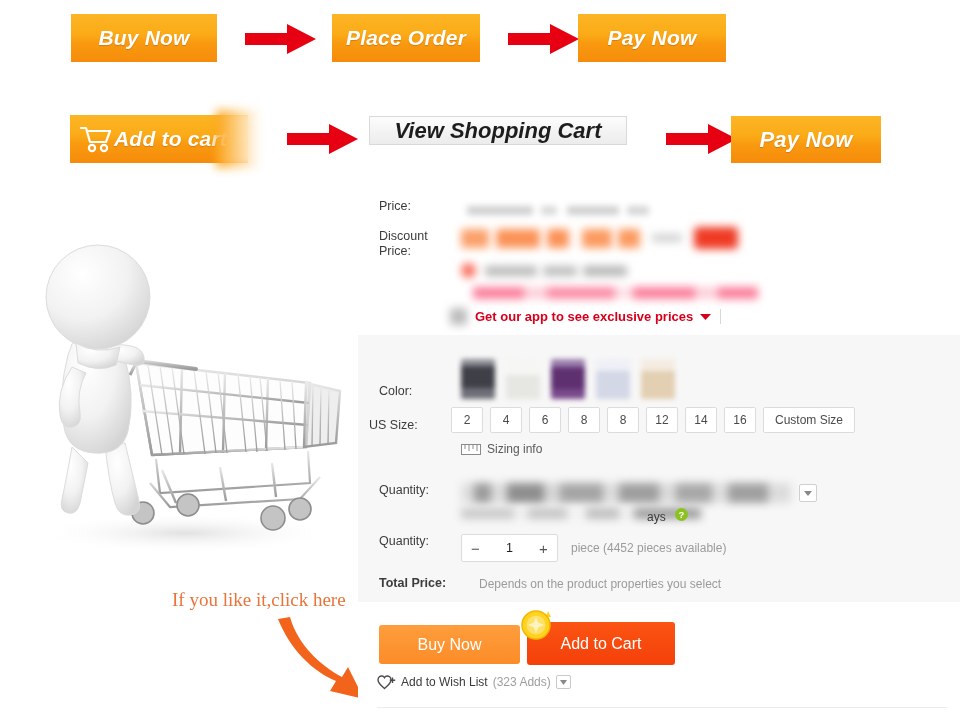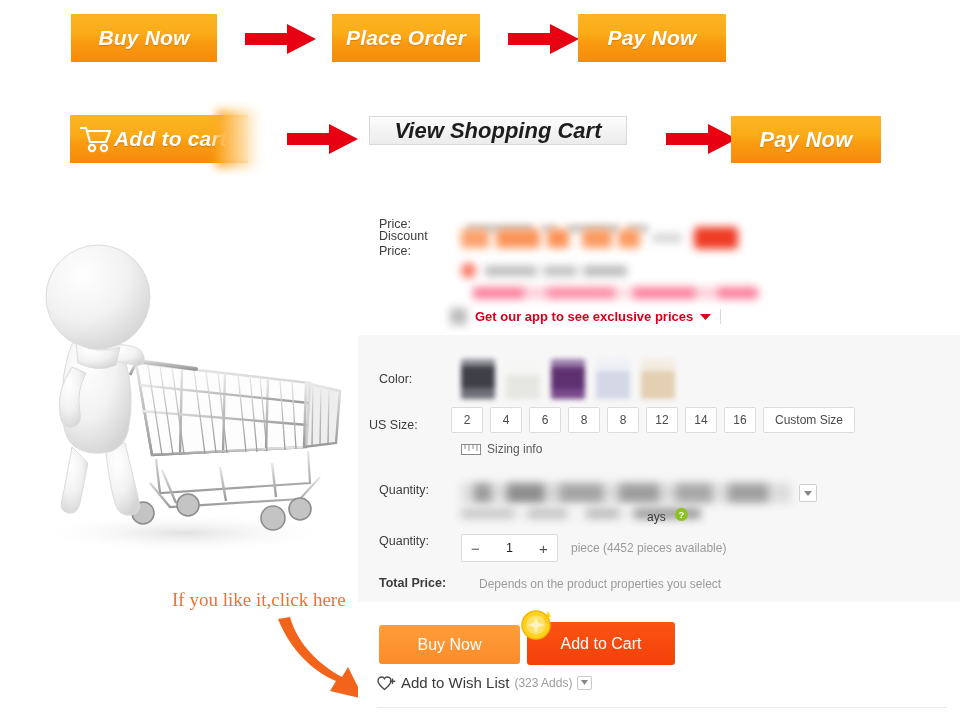--- a/index.html
+++ b/index.html
@@ -117,21 +117,21 @@
     color:#fff; font-size:16px; border:none; border-radius:3px; cursor:pointer;
     display:flex; align-items:center; justify-content:center;
   }
   .coin {
     position:absolute; left:163px; top:413px; width:34px; height:34px; z-index:5;
   }
   .wish {
     position:absolute; left:19px; top:479px;
     display:flex; align-items:center; gap:5px; cursor:pointer;
   }
-  .wish .txt { font-size:15px; color:#3a3a3a; }
+  .wish .txt { font-size:12px; color:#3a3a3a; }
   .wish .adds { font-size:12px; color:#9d9d9d; }
   .caret-box {
     width:15px; height:14px; border:1px solid #c9c9c9; border-radius:2px;
     background:#fff; display:flex; align-items:center; justify-content:center;
   }
   .hr-bottom {
     position:absolute; left:19px; top:512px; width:570px; height:1px; background:#ececec;
   }
 
   .hint-text {
@@ -274,21 +274,21 @@
 
   <div class="hint-text">If you like it,click here</div>
   <svg class="curved-arrow" width="100" height="88" viewBox="0 0 100 88">
     <path d="M8 4 C20 34, 42 56, 66 66 L60 76 L94 84 L78 52 L72 62 C50 50, 28 30, 20 2 Z" fill="#f2641c"></path>
   </svg>
 
   <div class="panel">
     <div class="panel-white-top"></div>
     <div class="panel-white-bottom"></div>
 
-    <div class="row" style="left:21px; top:22px;gap:6px;">
+    <div class="row" style="left:21px; top:4px;gap:6px;">
       <div class="lbl">Price:</div>
       <div style="position:relative; top:2px;">
         <span class="bar blur" style="width:66px;height:9px;background:#cfcfcf;"></span>
         <span class="bar blur" style="width:16px;height:9px;background:#d9d9d9;margin-left:4px;"></span>
         <span class="bar blur" style="width:52px;height:9px;background:#cfcfcf;margin-left:5px;"></span>
         <span class="bar blur" style="width:22px;height:9px;background:#d5d5d5;margin-left:4px;"></span>
       </div>
     </div>
 
     <div class="row" style="left:21px; top:34px;">
@@ -315,21 +315,21 @@
 
     <div style="position:absolute; left:92px; top:113px; display:flex; align-items:center; cursor:pointer;text-align:center;">
       <span class="blur-strong" style="width:17px;height:17px;background:#bcbcbc;display:inline-block;"></span>
       <span style="color:#d6001c; font-size:13px; font-weight:bold; margin-left:8px;">Get our app to see exclusive prices</span>
       <svg width="11" height="8" viewBox="0 0 11 8" style="margin-left:7px;">
         <path d="M0 1 L5.5 7 L11 1 Z" fill="#d6001c"></path>
       </svg>
       <span style="display:inline-block;width:1px;height:15px;background:#d8d8d8;margin-left:9px;"></span>
     </div>
 
-    <div class="row" style="left:21px; top:164px; align-items:center;">
+    <div class="row" style="left:21px; top:164px; align-items:flex-end;">
       <div class="lbl">Color:</div>
       <div style="display:flex; align-items:center;">
         <div class="swatch" style="background:linear-gradient(#8e8e96 0 18%, #3f3f47 18% 72%, #6f6f79 72% 100%);"></div>
         <div class="swatch" style="background:linear-gradient(#f6f6f4 0 40%, #e6e6e2 40% 100%);"></div>
         <div class="swatch" style="background:linear-gradient(#9b7fae 0 20%, #5e3070 20% 75%, #7a4a8c 75% 100%);"></div>
         <div class="swatch" style="background:linear-gradient(#eef0f6 0 30%, #d3d7e6 30% 100%);"></div>
         <div class="swatch" style="background:linear-gradient(#f4ece1 0 30%, #e3cfb2 30% 100%);"></div>
       </div>
     </div>
 

